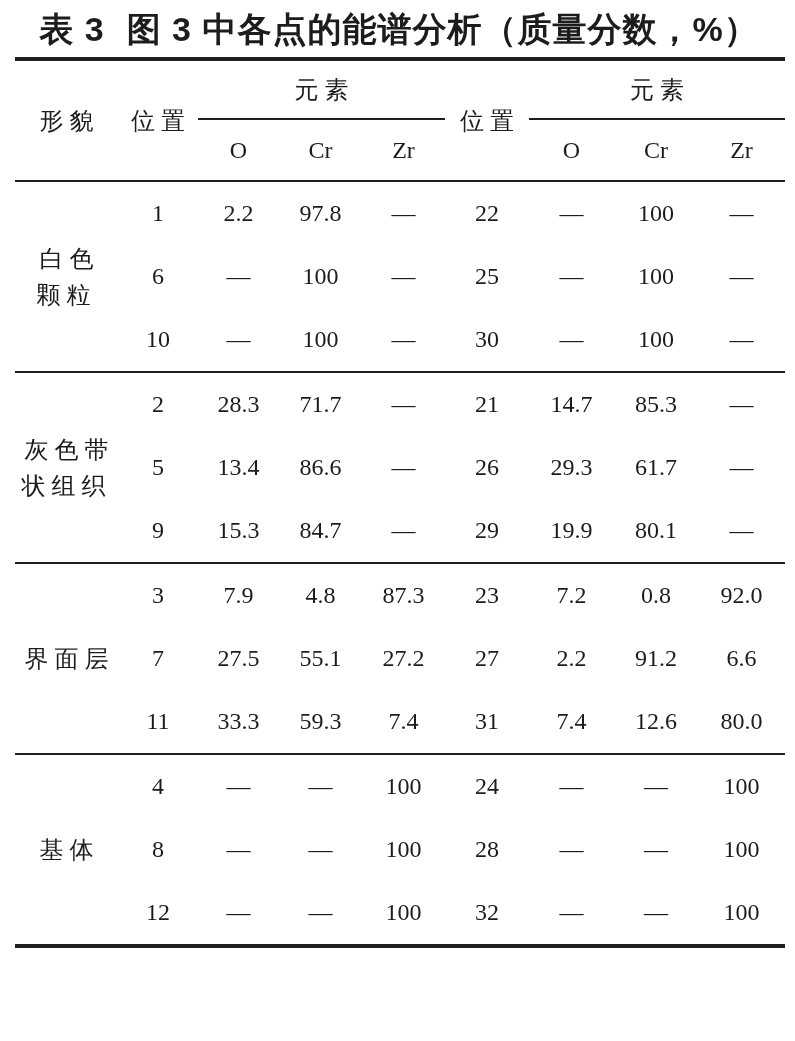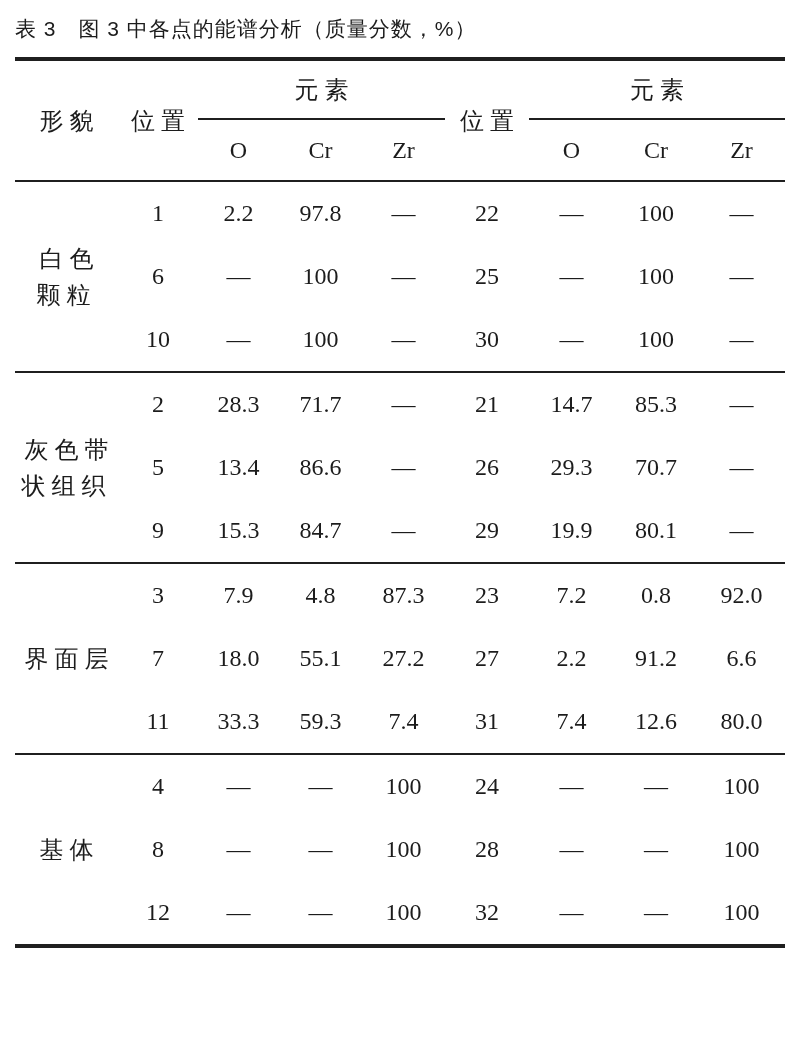--- a/index.html
+++ b/index.html
@@ -13,23 +13,24 @@
     font-family: "Liberation Serif", "DejaVu Serif", serif;
   }
   .page {
     box-sizing: border-box;
     width: 795px;
     height: 1041px;
     padding: 10px 12px 0 15px;
   }
   
   .title-zh {
+    text-align: center;
     font-family: "Liberation Sans", "DejaVu Sans", sans-serif;
-    font-weight: normal;
-    font-size: 21px;
+    font-weight: bold;
+    font-size: 34px;
     line-height: 38px;
     letter-spacing: 1px;
     white-space: nowrap;
   }
   .title-zh .tlabel { margin-right: 22px; }
   .title-en {
     text-align: center;
     font-weight: bold;
     font-size: 25px;
     line-height: 37px;
@@ -164,21 +165,21 @@
         <td>85.3</td>
         <td>—</td>
       </tr>
       <tr>
         <td>5</td>
         <td>13.4</td>
         <td>86.6</td>
         <td>—</td>
         <td>26</td>
         <td>29.3</td>
-        <td>70.7</td>
+        <td>61.7</td>
         <td>—</td>
       </tr>
       <tr>
         <td>9</td>
         <td>15.3</td>
         <td>84.7</td>
         <td>—</td>
         <td>29</td>
         <td>19.9</td>
         <td>80.1</td>
@@ -193,21 +194,21 @@
         <td>7.9</td>
         <td>4.8</td>
         <td>87.3</td>
         <td>23</td>
         <td>7.2</td>
         <td>0.8</td>
         <td>92.0</td>
       </tr>
       <tr>
         <td>7</td>
-        <td>18.0</td>
+        <td>27.5</td>
         <td>55.1</td>
         <td>27.2</td>
         <td>27</td>
         <td>2.2</td>
         <td>91.2</td>
         <td>6.6</td>
       </tr>
       <tr>
         <td>11</td>
         <td>33.3</td>

